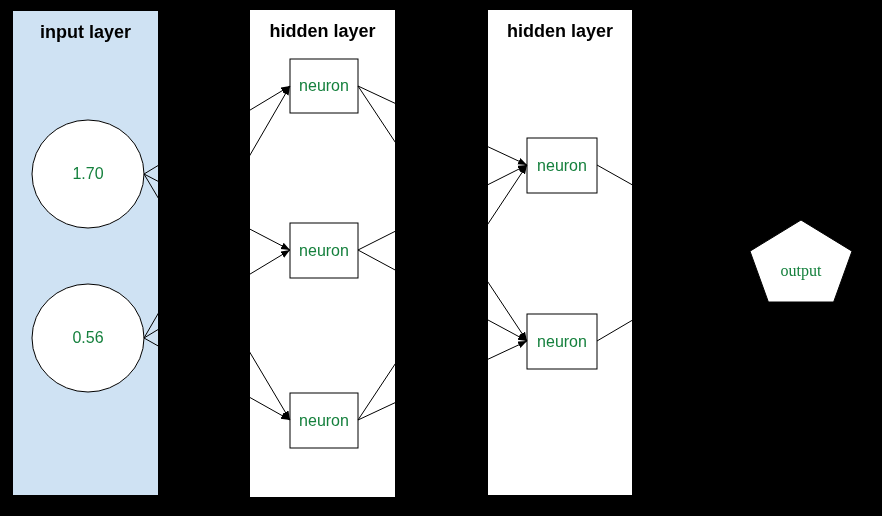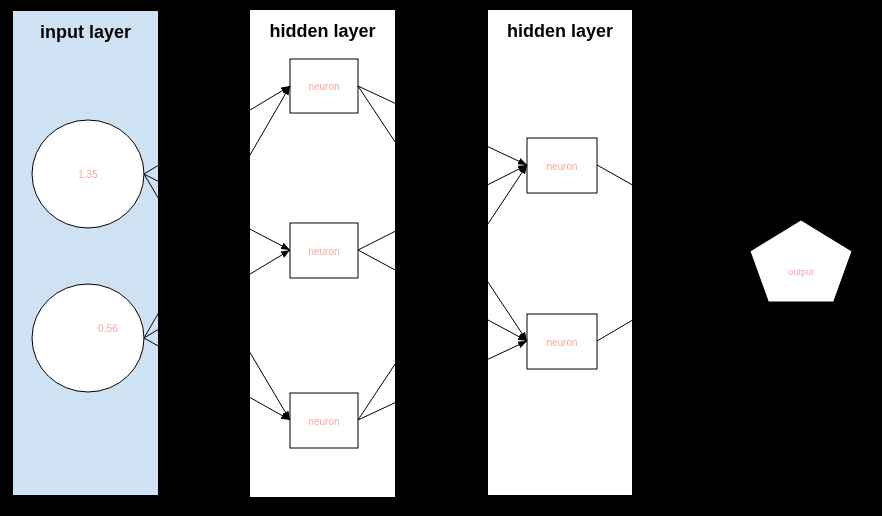--- a/index.html
+++ b/index.html
@@ -21,22 +21,22 @@
   }
   svg.overlay {
     position: absolute;
     left: 0;
     top: 0;
     pointer-events: none;
   }
   .node-label {
     position: absolute;
     transform: translate(-50%, -50%);
-    font-size: 10px;
-    color: #fca5a5;
+    font-size: 16px;
+    color: #15803d;
     white-space: nowrap;
   }
 </style>
 </head>
 <body>
 
 <div class="stage" style="background: rgb(0, 0, 0);">
 
   <div class="panel" style="left: 13px; top: 11px; width: 145px; height: 484px; background: rgb(207, 226, 243);">
     <div class="panel-title">input layer</div>
@@ -79,22 +79,22 @@
         <line x1="358" y1="250" x2="527" y2="165" stroke="#000000" stroke-width="1" marker-end="url(#arrowhead)"></line>
         <line x1="358" y1="250" x2="527" y2="341" stroke="#000000" stroke-width="1" marker-end="url(#arrowhead)"></line>
         <line x1="358" y1="420" x2="527" y2="165" stroke="#000000" stroke-width="1" marker-end="url(#arrowhead)"></line>
         <line x1="358" y1="420" x2="527" y2="341" stroke="#000000" stroke-width="1" marker-end="url(#arrowhead)"></line>
         <line x1="597" y1="165" x2="750" y2="251" stroke="#000000" stroke-width="1" marker-end="url(#arrowhead)"></line>
         <line x1="597" y1="341" x2="750" y2="251" stroke="#000000" stroke-width="1" marker-end="url(#arrowhead)"></line>
       </g>
   </svg>
 
   <div id="labels">
-      <div class="node-label" style="left: 88px; top: 174px;">1.35</div>
-      <div class="node-label" style="left: 88px; top: 328px; margin-left: 20px;">0.56</div>
+      <div class="node-label" style="left: 88px; top: 174px;">1.70</div>
+      <div class="node-label" style="left: 88px; top: 338px;">0.56</div>
       <div class="node-label" style="left: 324px; top: 86px;">neuron</div>
       <div class="node-label" style="left: 324px; top: 250.5px;">neuron</div>
       <div class="node-label" style="left: 324px; top: 420.5px;">neuron</div>
       <div class="node-label" style="left: 562px; top: 165.5px;">neuron</div>
       <div class="node-label" style="left: 562px; top: 341.5px;">neuron</div>
       <div class="node-label" style="left: 801px; top: 270.84px; font-family: Liberation Serif, serif;">output</div>
     </div>
 
 </div>
 

